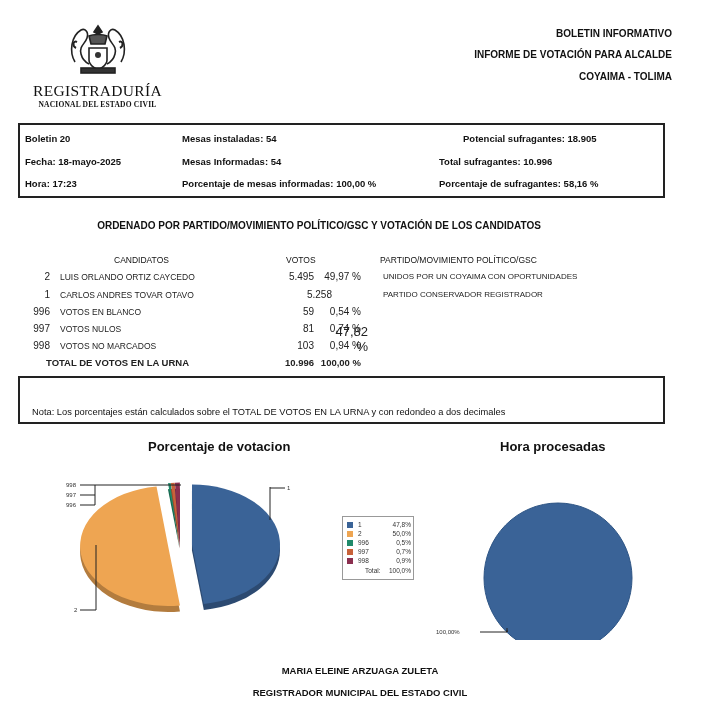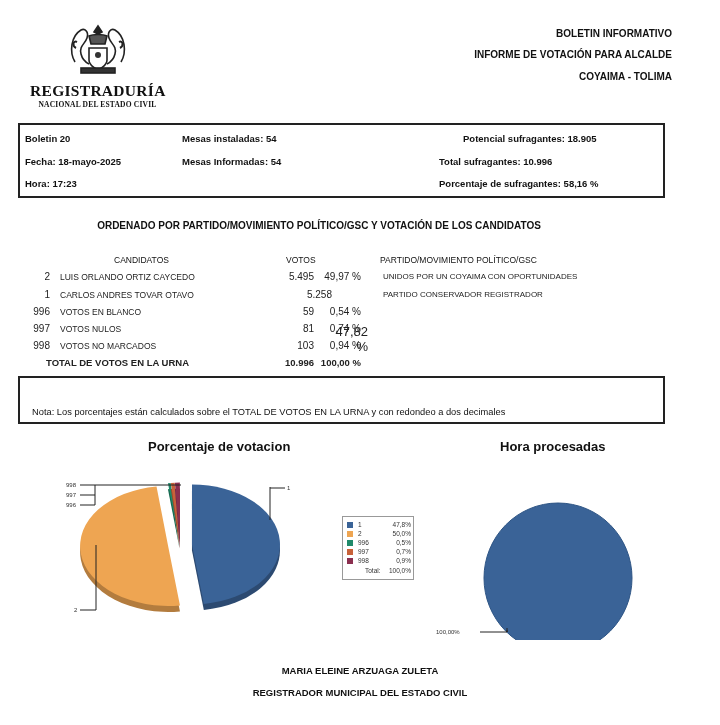--- a/index.html
+++ b/index.html
@@ -1,20 +1,20 @@
 <!DOCTYPE html>
 <html><head>
 <meta charset="utf-8">
 <style>
   * { box-sizing: border-box; margin: 0; padding: 0; }
   body { width: 720px; height: 725px; background: #fff; font-family: "Liberation Sans", sans-serif; color: #111; position: relative; overflow: hidden; }
   .abs { position: absolute; }
   .logo { left: 30px; top: 22px; width: 135px; text-align: center; }
   .logo svg { display: block; margin: 0 auto; }
-  .logo-main { font-family: "Liberation Serif", serif; font-weight: bold; font-size: 15.5px; letter-spacing: 0.3px; color: #111; margin-top: 2px; text-align: center; }
+  .logo-main { font-family: "Liberation Serif", serif; font-weight: normal; font-size: 15.5px; letter-spacing: 0.3px; color: #111; margin-top: 2px; text-align: center; }
   .logo-sub { font-family: "Liberation Serif", serif; font-weight: bold; font-size: 7.5px; letter-spacing: 0.2px; color: #111; }
   .hdr { right: 48px; text-align: right; font-weight: bold; font-size: 10px; }
   .box1 { left: 18px; top: 123px; width: 647px; height: 75px; border: 2px solid #222; }
   .box1 .cell { position: absolute; font-size: 9.5px; font-weight: bold; }
   .section-title { left: 0; width: 632px; top: 220px; text-align: center; font-size: 10px; font-weight: bold; padding-left: 6px; }
   .th { font-size: 8.5px; font-weight: normal; }
   .row { position: absolute; left: 0; width: 720px; height: 16px; font-size: 8.5px; color: #222; }
   .row span { position: absolute; }
   .num { text-align: right; }
   .box2 { left: 18px; top: 376px; width: 647px; height: 48px; border: 2px solid #222; }
@@ -51,20 +51,21 @@
 <div class="abs hdr" style="top:28px;">BOLETIN INFORMATIVO</div>
 <div class="abs hdr" style="top:49px;">INFORME DE VOTACIÓN PARA ALCALDE</div>
 <div class="abs hdr" style="top:71px;">COYAIMA - TOLIMA</div>
 
 <div class="abs box1">
   <div class="cell" style="left:5px;top:8px;">Boletin 20</div>
   <div class="cell" style="left:5px;top:31px;">Fecha: 18-mayo-2025</div>
   <div class="cell" style="left:5px;top:53px;">Hora: 17:23</div>
   <div class="cell" style="left:162px;top:8px;">Mesas instaladas: 54</div>
   <div class="cell" style="left:162px;top:31px;">Mesas Informadas: 54</div>
+  <div class="cell" style="left:162px;top:53px;">Porcentaje de mesas informadas: 100,00 %</div>
   <div class="cell" style="left:419px;top:8px;margin-left:24px;">Potencial sufragantes: 18.905</div>
   <div class="cell" style="left:419px;top:31px;">Total sufragantes: 10.996</div>
   <div class="cell" style="left:419px;top:53px;">Porcentaje de sufragantes: 58,16 %</div>
 </div>
 
 <div class="abs section-title">ORDENADO POR PARTIDO/MOVIMIENTO POLÍTICO/GSC Y VOTACIÓN DE LOS CANDIDATOS</div>
 <div class="abs th" style="left:114px;top:255px;">CANDIDATOS</div>
 <div class="abs th" style="left:286px;top:255px;">VOTOS</div>
 <div class="abs th" style="left:380px;top:255px;">PARTIDO/MOVIMIENTO POLÍTICO/GSC</div>
 

